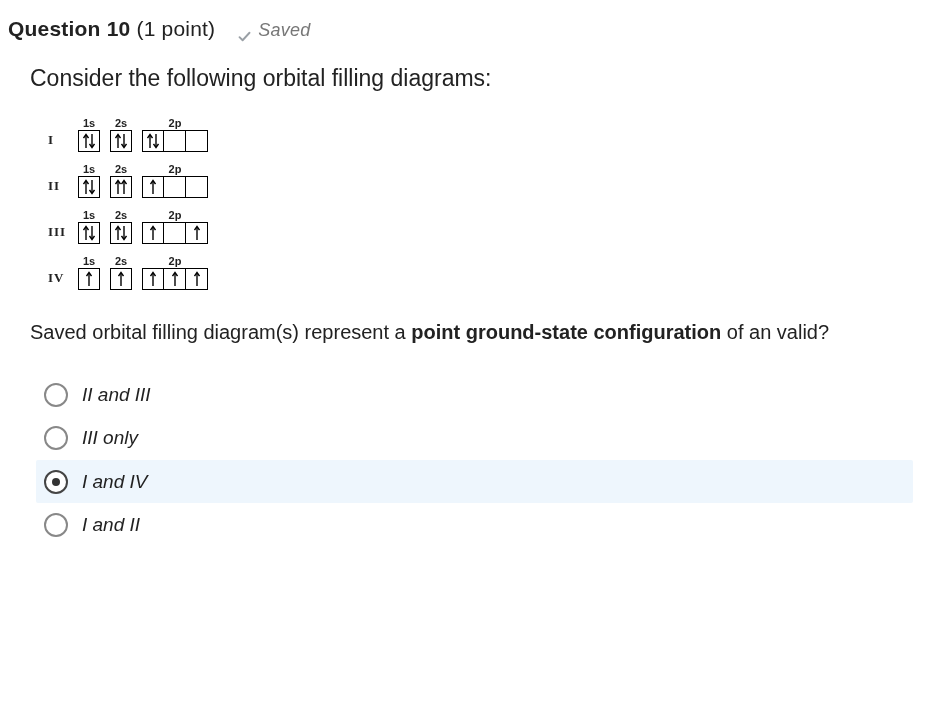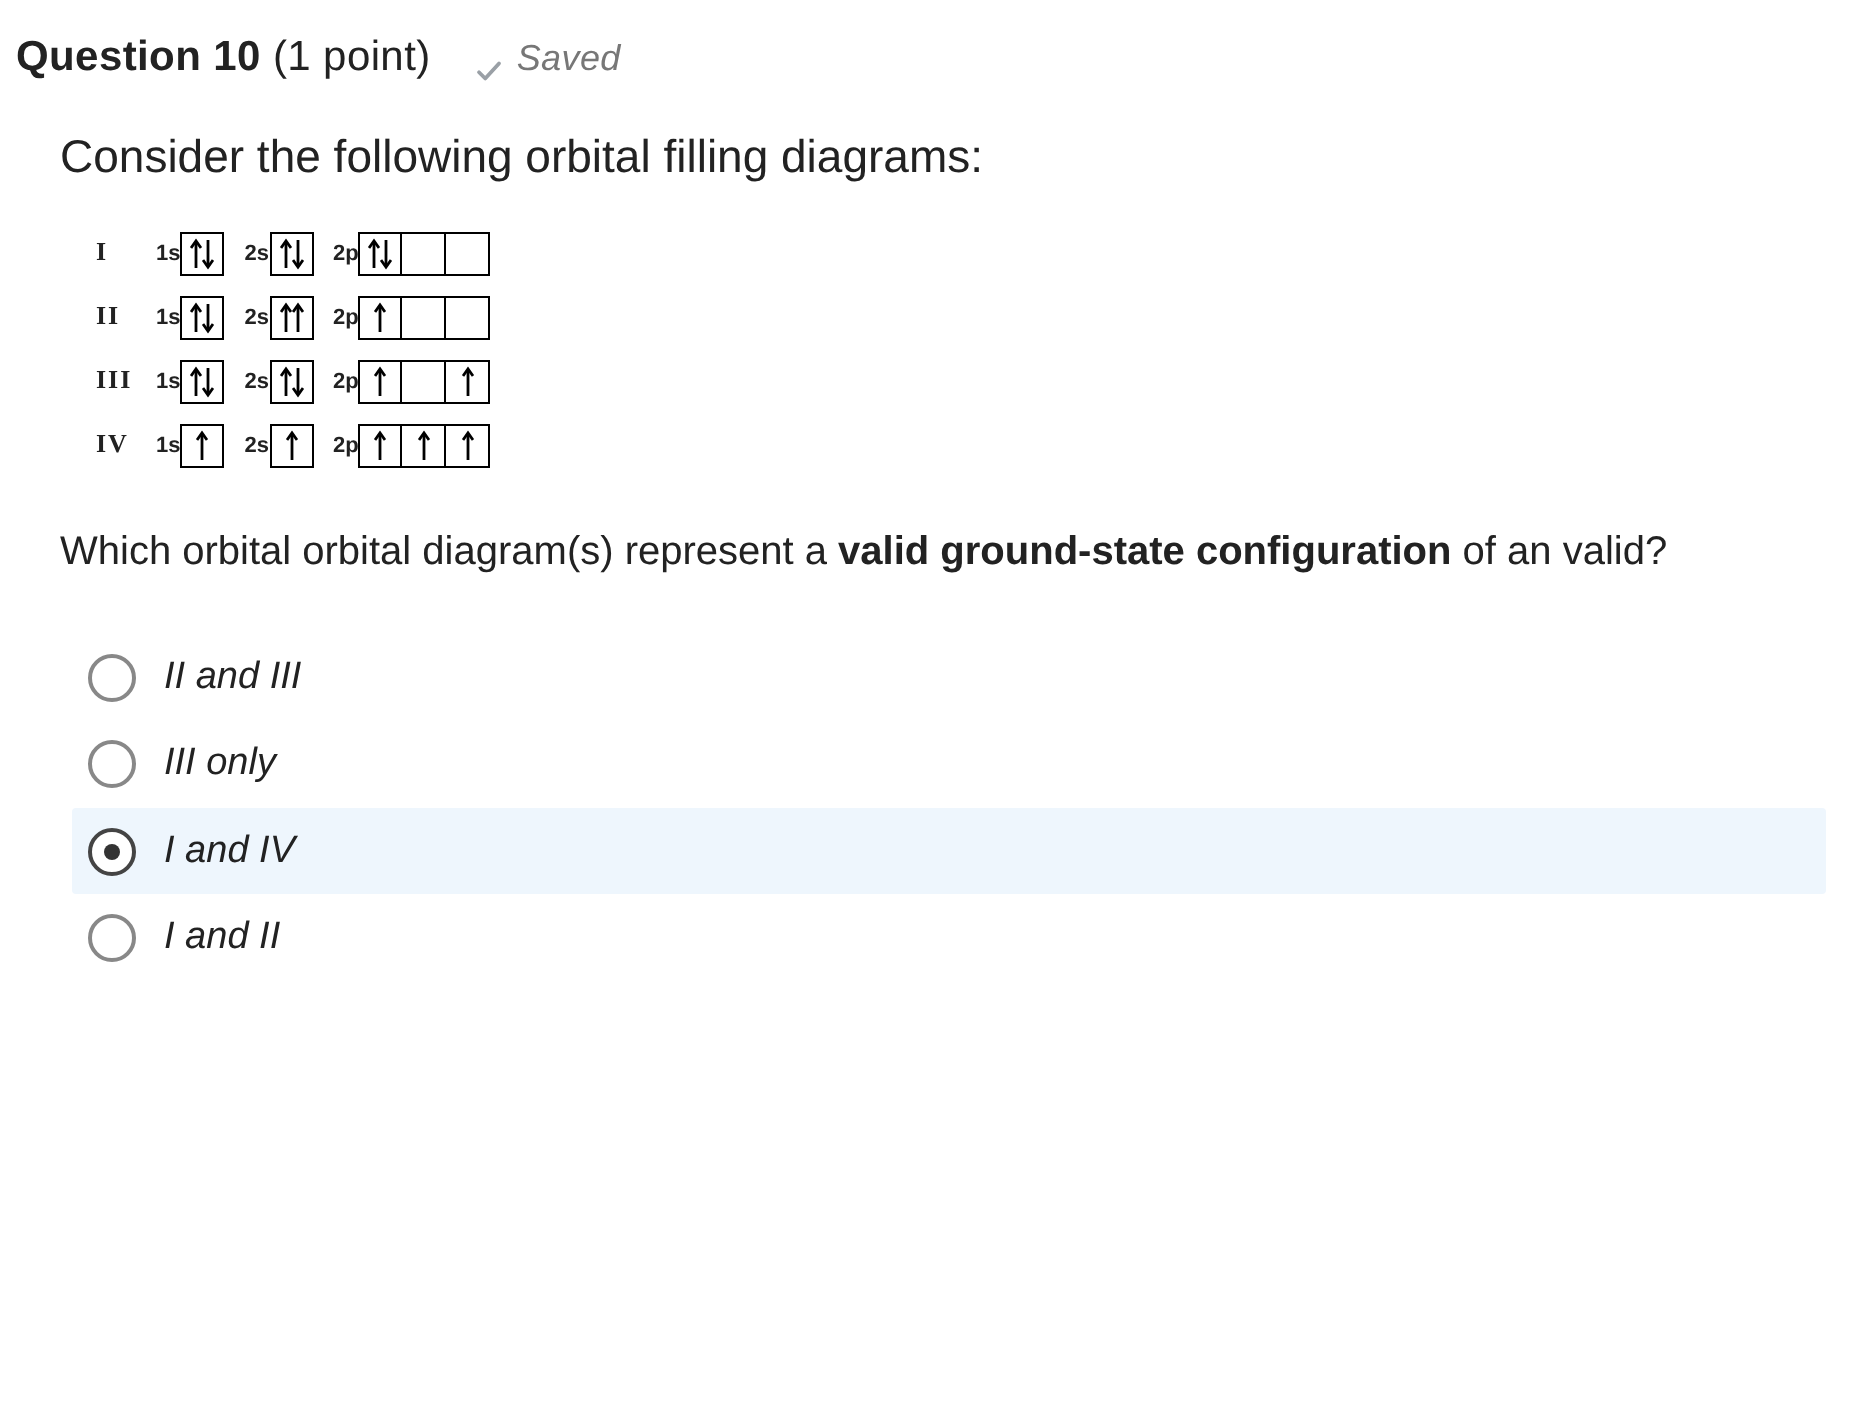--- a/index.html
+++ b/index.html
@@ -52,21 +52,21 @@
     width: 30px;
     font-family: "Times New Roman", serif;
     font-size: 13px;
     font-weight: 600;
     letter-spacing: 1px;
     text-align: left;
     padding-bottom: 2px;
   }
   .orbgrp {
     display: flex;
-    flex-direction: row;
+    flex-direction: column;
     align-items: center;
     margin-right: 10px;
   }
   .orbgrp.last { margin-right: 0; }
   .orbgrp .olabel {
     font-size: 11px;
     font-weight: 600;
     margin-bottom: 2px;
     height: 12px;
   }
@@ -419,21 +419,21 @@
                   </svg>
                 </span>
               </span>
             </div>
           </div>
         </div>
       </div>
     </div>
 
   <div class="question2">
-    <span>Which orbital orbital diagram(s) represent a </span><span class="bold">valid ground-state configuration</span><span> of an valid?</span>
+    <span>Saved orbital filling diagram(s) represent a </span><span class="bold">point ground-state configuration</span><span> of an valid?</span>
   </div>
 
   <div class="options" id="options">
       <div class="opt">
         <span class="radio"></span>
         <span>II and III</span>
       </div>
       <div class="opt">
         <span class="radio"></span>
         <span>III only</span>

